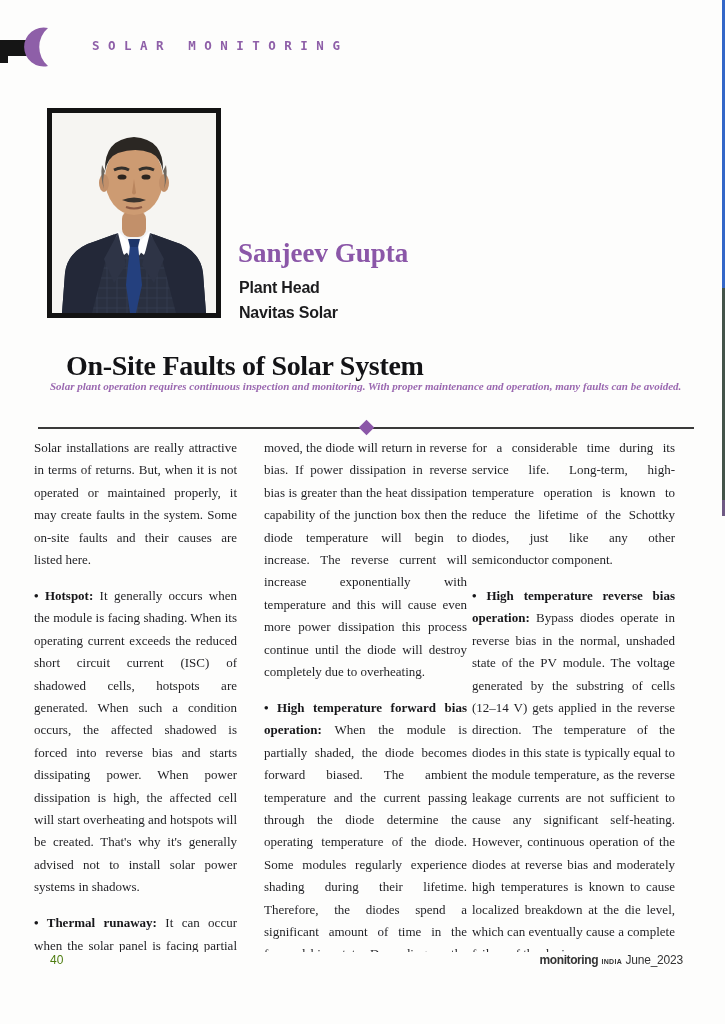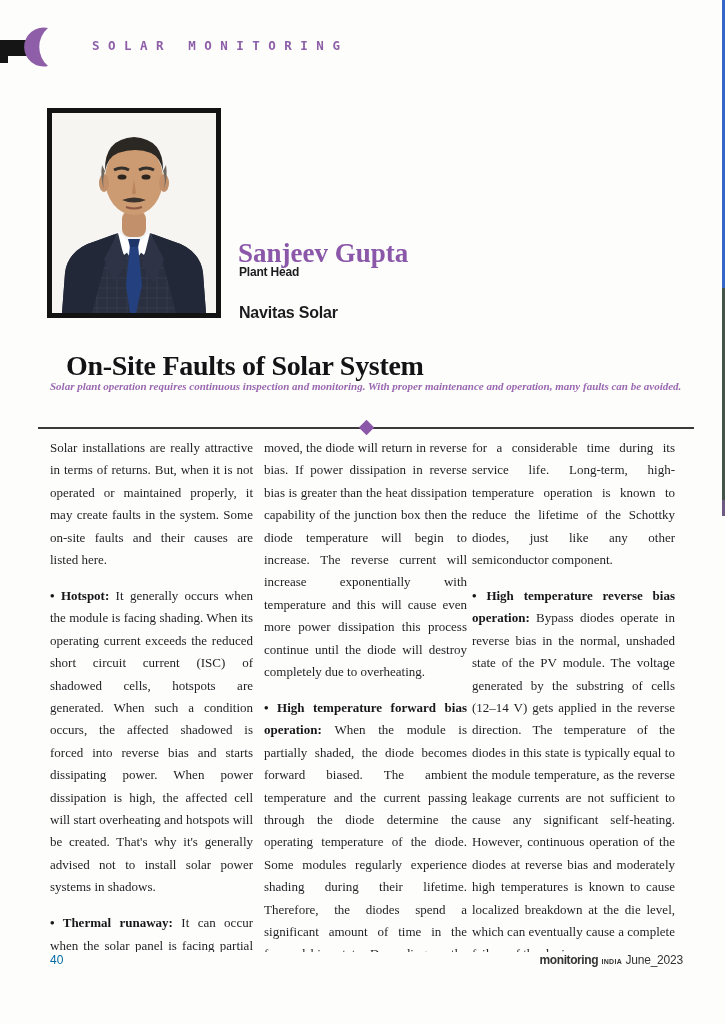--- a/index.html
+++ b/index.html
@@ -30,23 +30,23 @@
   }
   .photo-frame svg{display:block;}
 
   
   .author-name{
     left:238px;top:238px;
     font-size:27px;font-weight:bold;color:#8b57a8;
     font-family:"Liberation Serif", serif;
   }
   .author-role{
-    left:239px;top:265px;
+    left:239px;top:279px;
     font-family:"Liberation Sans", sans-serif;
-    font-size:12px;font-weight:bold;color:#1c1c1e;letter-spacing:-0.2px;
+    font-size:16px;font-weight:bold;color:#1c1c1e;letter-spacing:-0.2px;
   }
   .author-company{
     left:239px;top:304px;
     font-family:"Liberation Sans", sans-serif;
     font-size:16px;font-weight:bold;color:#1c1c1e;letter-spacing:-0.2px;
   }
 
   
   .article-title{
     left:50px;top:334px;width:640px;
@@ -63,30 +63,30 @@
     left:361px;top:422px;width:11px;height:11px;background:#8b57a8;
     transform:rotate(45deg);
   }
 
   
   .col{
     top:437px;width:203px;height:515px;
     font-size:13px;line-height:22.4px;color:#1f1f23;
     text-align:justify;overflow:hidden;
   }
-  .col-1{left:50px;}
+  .col-1{left:34px;}
   .col-2{left:264px;}
   .col-3{left:472px;}
   .para{margin:0 0 13.5px 0;}
   .para strong{font-weight:bold;color:#17171a;}
 
   
   .footer-page{
     left:50px;top:953px;
-    font-family:"Liberation Sans", sans-serif;font-size:12px;color:#0369a1;
+    font-family:"Liberation Sans", sans-serif;font-size:12px;color:#4d7c0f;
   }
   .footer-right{
     left:383px;top:953px;width:300px;text-align:right;
     font-family:"Liberation Sans", sans-serif;font-size:12px;color:#333;
     white-space:nowrap;
   }
   .footer-right .brand{font-weight:bold;letter-spacing:-0.4px;}
   .footer-right .brand-sub{font-size:7px;font-weight:bold;letter-spacing:0.3px;}
   .footer-right .issue{letter-spacing:-0.2px;}
 

